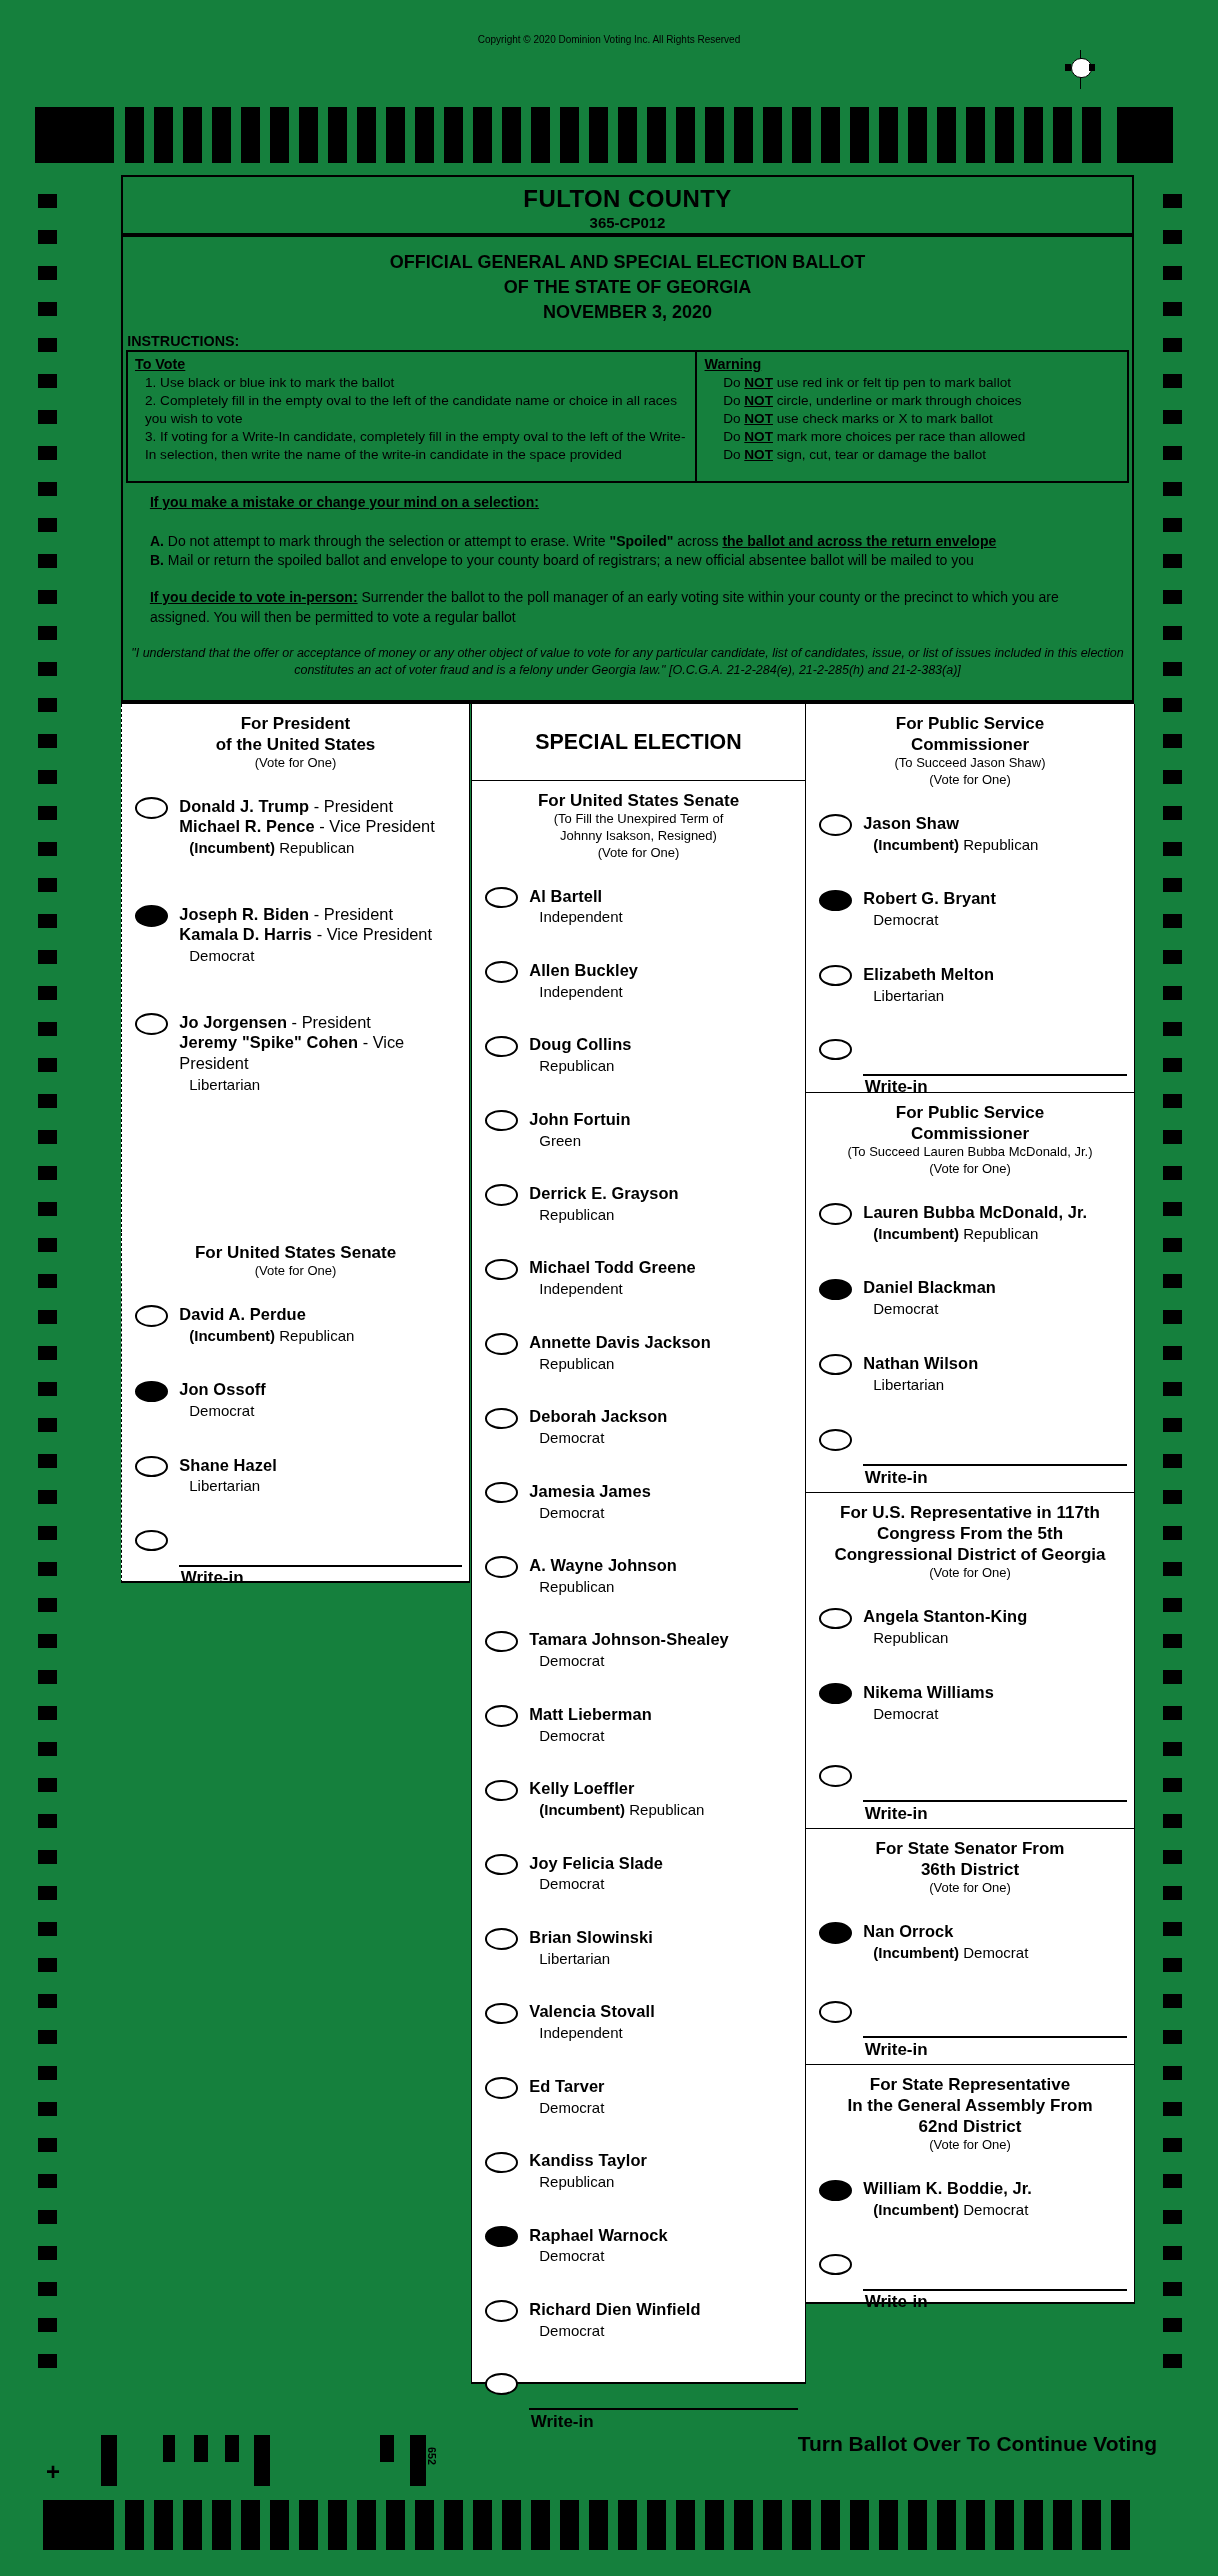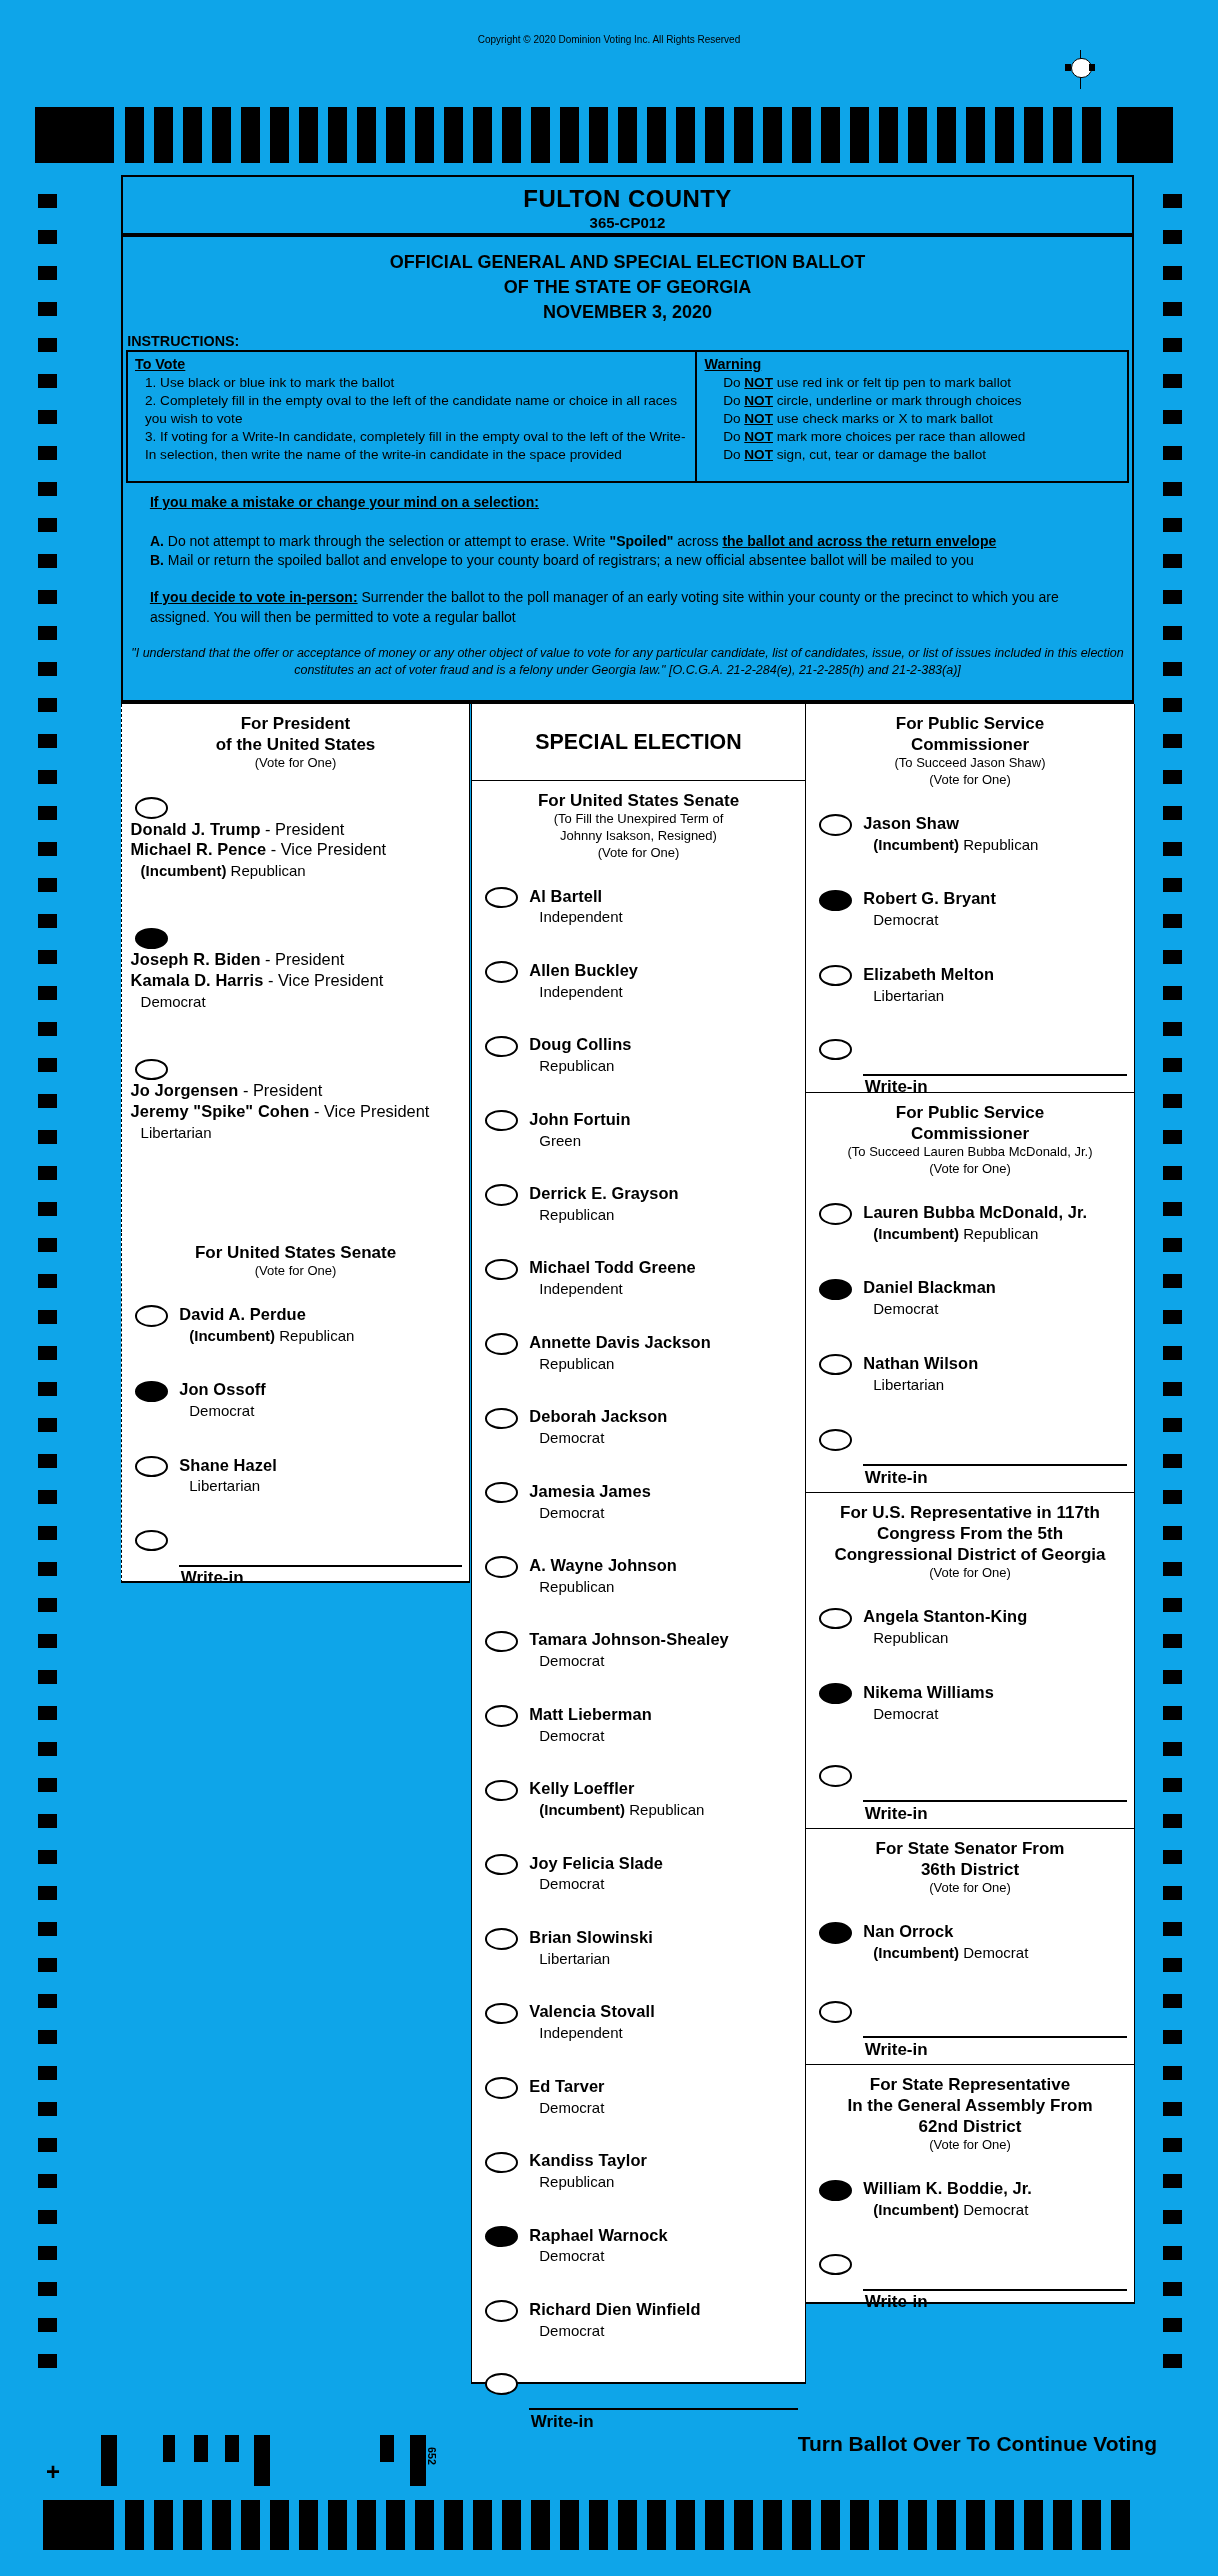--- a/index.html
+++ b/index.html
@@ -1,16 +1,16 @@
 <!DOCTYPE html>
 <html style="font-size:11.4px"><head>
 <meta charset="utf-8">
 <style>
   html,body{margin:0;padding:0;background:#fff;}
-  .page{position:relative;width:1218px;height:2576px;background:#0ea5e9;color:#000;
+  .page{position:relative;width:1218px;height:2576px;background:#15803d;color:#000;
         font-family:"Liberation Sans","DejaVu Sans",sans-serif;overflow:hidden;}
   b{font-weight:bold}
   .u{text-decoration:underline}
   
   .copyright{position:absolute;top:34px;left:0;right:0;text-align:center;font-size:10px;}
   .crosshair{position:absolute;left:1065px;top:50px;width:31px;height:39px;}
   .ch-vline{position:absolute;left:15px;top:0;width:1.4px;height:39px;background:#000;}
   .ch-circle{position:absolute;left:6.4px;top:7.9px;width:18.6px;height:18.6px;border:1.4px solid #000;border-radius:50%;background:#fff;}
   .ch-sq-l{position:absolute;left:0;top:14.3px;width:6.4px;height:6.4px;background:#000;}
   .ch-sq-r{position:absolute;right:0.7px;top:14.3px;width:6.4px;height:6.4px;background:#000;}
@@ -66,21 +66,21 @@
   #box-psc1{left:806px;top:704px;width:329px;height:389px;}
   #box-psc2{left:806px;top:1093px;width:329px;height:400px;}
   #box-usrep{left:806px;top:1493px;width:329px;height:336px;}
   #box-ssen{left:806px;top:1829px;width:329px;height:236px;}
   #box-srep{left:806px;top:2065px;width:329px;height:239px;}
   .special-title{text-align:center;font-size:21.4px;font-weight:bold;}
   .race-head{margin:8.6px 4.3px 24px 4.3px;}
   .race-title{font-weight:bold;font-size:17px;text-align:center;line-height:1.25;}
   .race-sub{font-size:13px;text-align:center;line-height:1.3;}
   .candidate{display:flex;padding:0 8.6px;margin-bottom:34px;}
-  #box-president .candidate{margin-bottom:46px;flex-direction:column;}
+  #box-president .candidate{margin-bottom:46px;}
   #box-senate-special .candidate{margin-bottom:33px;}
   .oval{display:inline-block;width:33px;height:21.4px;border:2.1px solid #000;border-radius:50%;
         background:#fff;box-sizing:border-box;flex:none;}
   .oval.filled{background:#000;}
   .candidate .oval{margin:1.4px 11.4px 0 4.3px;}
   .ctext{flex:1;}
   .cname{font-size:16.4px;line-height:1.25;}
   .cname b{letter-spacing:0.1px;}
   .role{font-weight:normal;}
   .cparty{font-size:15px;padding-left:10px;line-height:1.3;margin-top:1.4px;}

